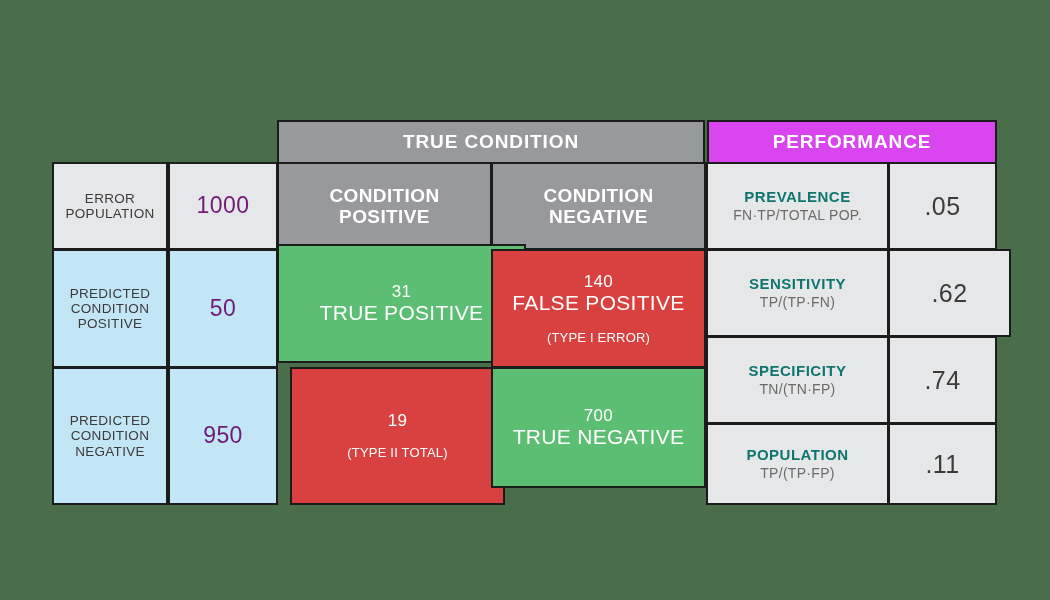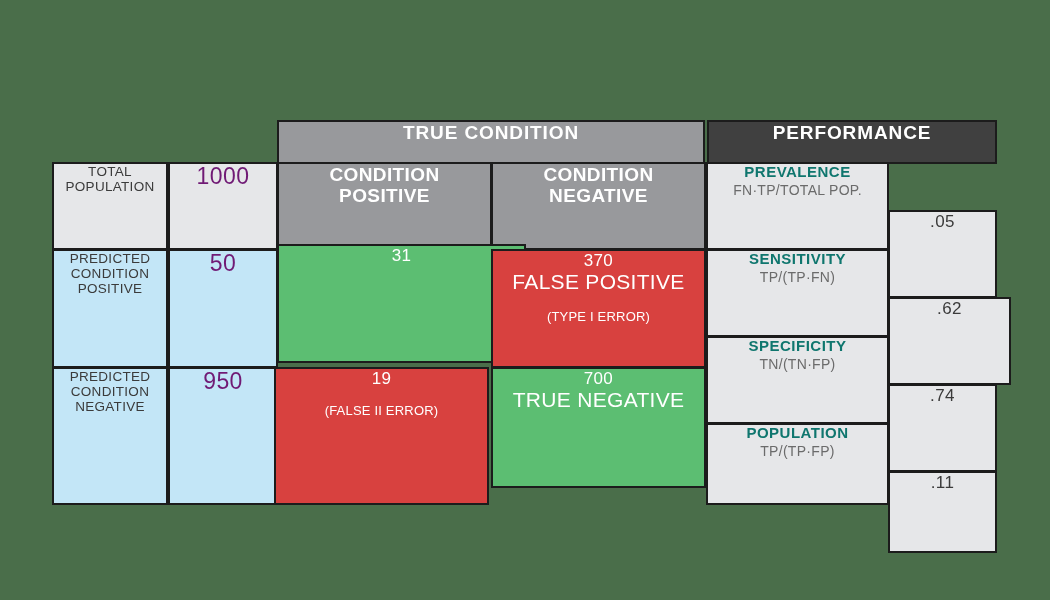--- a/index.html
+++ b/index.html
@@ -16,27 +16,28 @@
   }
 
   
   .cell {
     position: absolute;
     box-sizing: border-box;
     border: 2px solid #1c1c1c;
     display: flex;
     flex-direction: column;
     align-items: center;
+    justify-content: center;
     text-align: center;
     line-height: 1.12;
   }
 
   
   .fill-gray     { background: #98999c; color: #ffffff; }
-  .fill-purple   { background: #404040; color: #ffffff; }
+  .fill-purple   { background: #d946ef; color: #ffffff; }
   .fill-ltgray   { background: #e6e7e9; color: #3b3b3b; }
   .fill-ltblue   { background: #c3e6f7; color: #3b3b3b; }
   .fill-green    { background: #5cbe72; color: #ffffff; }
   .fill-red      { background: #d8413f; color: #ffffff; }
 
   
   .band-title {
     font-size: 19px;
     font-weight: bold;
     letter-spacing: 0.9px;
@@ -75,40 +76,39 @@
     letter-spacing: 0.5px;
     color: #0f766e;
   }
   .metric-formula {
     font-size: 14px;
     letter-spacing: 0.3px;
     color: #6b6b6b;
     margin-top: 2px;
   }
   .metric-value {
-    font-size: 17px;
+    font-size: 25px;
     letter-spacing: 0.4px;
     color: #3b3b3b;
-    margin-top: 48px;
   }
   .stack-line { display: block; }
 </style>
 </head>
 <body>
 
 <div class="cell fill-gray band-title" style="left:277px; top:120px; width:428px; height:44px;">
   <span class="stack-line">TRUE CONDITION</span>
 </div>
 
 <div class="cell fill-purple band-title" style="left:707px; top:120px; width:290px; height:44px;">
   <span class="stack-line">PERFORMANCE</span>
 </div>
 
 <div class="cell fill-ltgray side-label" style="left:52px; top:162px; width:116px; height:88px;">
-  <span class="stack-line">TOTAL</span>
+  <span class="stack-line">ERROR</span>
   <span class="stack-line">POPULATION</span>
 </div>
 
 <div class="cell fill-ltgray big-num" style="left:168px; top:162px; width:110px; height:88px;">
   <span class="stack-line">1000</span>
 </div>
 
 <div class="cell fill-gray col-title" style="left:277px; top:162px; width:215px; height:88px;">
   <span class="stack-line">CONDITION</span>
   <span class="stack-line">POSITIVE</span>
@@ -133,24 +133,25 @@
   <span class="stack-line">CONDITION</span>
   <span class="stack-line">POSITIVE</span>
 </div>
 
 <div class="cell fill-ltblue big-num" style="left:168px; top:249px; width:110px; height:119px;">
   <span class="stack-line">50</span>
 </div>
 
 <div class="cell fill-green" style="left:277px; top:244px; width:249px; height:119px;">
   <span class="matrix-count">31</span>
+  <span class="matrix-name">TRUE POSITIVE</span>
 </div>
 
 <div class="cell fill-red" style="left:491px; top:249px; width:215px; height:119px;">
-  <span class="matrix-count">370</span>
+  <span class="matrix-count">140</span>
   <span class="matrix-name">FALSE POSITIVE</span>
   <span class="matrix-sub">(TYPE I ERROR)</span>
 </div>
 
 <div class="cell fill-ltgray" style="left:706px; top:249px; width:183px; height:88px;">
   <span class="metric-name">SENSITIVITY</span>
   <span class="metric-formula">TP/(TP·FN)</span>
 </div>
 
 <div class="cell fill-ltgray metric-value" style="left:888px; top:249px; width:123px; height:88px;">
@@ -169,23 +170,23 @@
 <div class="cell fill-ltblue side-label" style="left:52px; top:367px; width:116px; height:138px;">
   <span class="stack-line">PREDICTED</span>
   <span class="stack-line">CONDITION</span>
   <span class="stack-line">NEGATIVE</span>
 </div>
 
 <div class="cell fill-ltblue big-num" style="left:168px; top:367px; width:110px; height:138px;">
   <span class="stack-line">950</span>
 </div>
 
-<div class="cell fill-red" style="left:274px; top:367px; width:215px; height:138px;">
+<div class="cell fill-red" style="left:290px; top:367px; width:215px; height:138px;">
   <span class="matrix-count">19</span>
-  <span class="matrix-sub">(FALSE II ERROR)</span>
+  <span class="matrix-sub">(TYPE II TOTAL)</span>
 </div>
 
 <div class="cell fill-green" style="left:491px; top:367px; width:215px; height:121px;">
   <span class="matrix-count">700</span>
   <span class="matrix-name">TRUE NEGATIVE</span>
 </div>
 
 <div class="cell fill-ltgray" style="left:706px; top:423px; width:183px; height:82px;">
   <span class="metric-name">POPULATION</span>
   <span class="metric-formula">TP/(TP·FP)</span>

